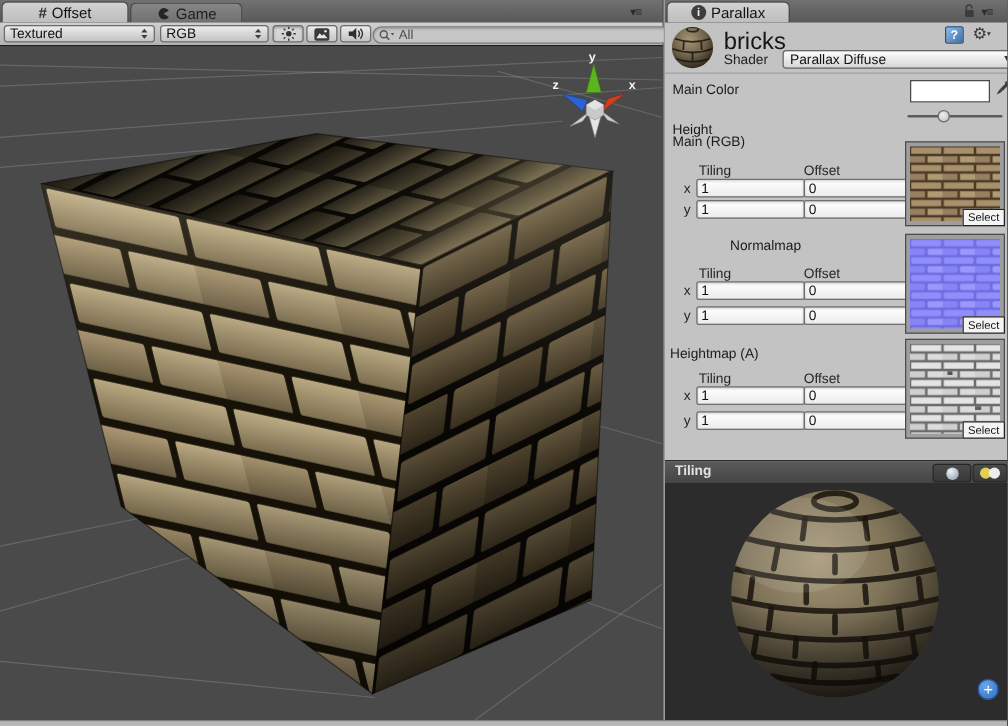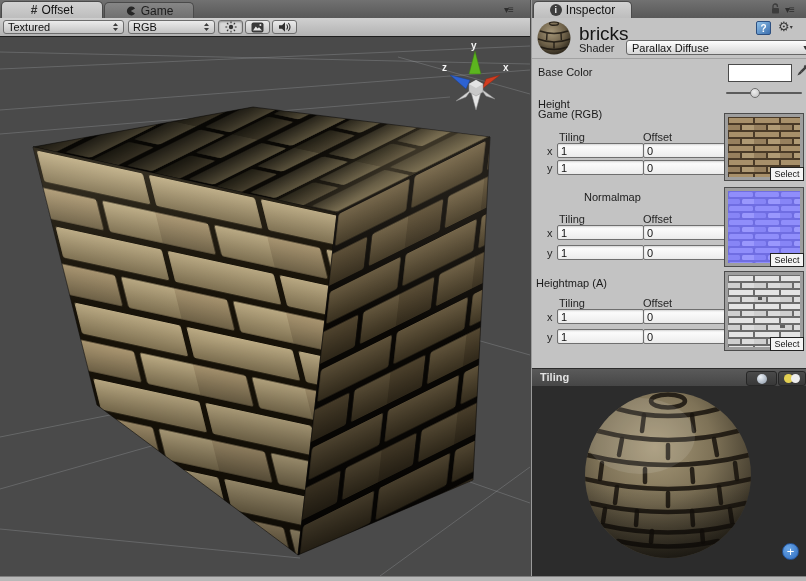--- a/index.html
+++ b/index.html
@@ -134,20 +134,30 @@
       </span>
     </div>
     <div class="tb-btn" style="left:272px;width:25px;">
       <span style="display:flex;">
         <svg width="13" height="12" viewBox="0 0 13 12">
           <path d="M1 4.2 H4 L7 1.2 V10.8 L4 7.8 H1 Z" fill="#2f2f2f"></path>
           <path d="M8.6 3.5 q2 2.5 0 5 M10.3 2 q3.4 4 0 8" stroke="#2f2f2f" stroke-width="1.1" fill="none"></path>
         </svg>
       </span>
     </div>
+    <div id="search-pill">
+      <span style="display:flex;">
+        <svg width="14" height="10" viewBox="0 0 14 10">
+          <circle cx="4" cy="4.4" r="2.8" fill="none" stroke="#555" stroke-width="1.1"></circle>
+          <line x1="6.1" y1="6.5" x2="8.4" y2="8.8" stroke="#555" stroke-width="1.3"></line>
+          <path d="M9.5 3.4 l3 0 -1.5 2 z" fill="#555"></path>
+        </svg>
+      </span>
+      <input value="All" style="">
+    </div>
   </div>
 
   <div id="scene-view">
     <svg width="530" height="539" viewBox="0 0 530 539">
       <defs>
         <linearGradient id="gL" x1="0" y1="0" x2="0" y2="1">
             <stop offset="0" stop-color="#bcab84"></stop>
             <stop offset="1" stop-color="#7e7051"></stop>
           </linearGradient>
         <linearGradient id="gL2" x1="0" y1="0" x2="0" y2="1">
@@ -244,21 +254,21 @@
         <text x="442" y="34" fill="#f5f5f5">z</text>
       </g>
     </svg>
   </div>
 
   <div id="inspector">
     <div class="strip" style="left:0;width:275px;"></div>
 
     <div class="tab active" style="left:1px;top:1px;width:97px;height:16px;">
       <span class="icon-circle-i">i</span>
-      <span>Inspector</span>
+      <span>Parallax</span>
     </div>
 
     <span style="position:absolute;left:238px;top:3px;display:flex;">
       <svg width="11" height="12" viewBox="0 0 11 12">
         <path d="M3 5 V3.2 a2.2 2.2 0 0 1 4.4 0 V4" fill="none" stroke="#3c3c3c" stroke-width="1.3"></path>
         <rect x="2" y="5" width="7" height="5.5" rx="1" fill="#3c3c3c"></rect>
       </svg>
     </span>
     <div class="menu-glyph" style="left:253px;top:4px;">▾≡</div>
 
@@ -293,37 +303,37 @@
         <span>Parallax Diffuse</span>
         <span class="dd-arrow">▼</span>
       </div>
       <span class="help-book" style="position:absolute;left:224px;top:3px;">?</span>
       <span style="position:absolute;left:246px;top:2px;display:flex;align-items:center;">
         <span class="gear">⚙</span>
           <span style="font-size:6px;color:#3a3a3a;">▾</span>
       </span>
     </div>
 
-    <div class="lbl" style="left:6px;top:66px;">Base Color</div>
+    <div class="lbl" style="left:6px;top:66px;">Main Color</div>
     <div class="swatch" style="left:196px;top:64px;width:62px;height:16px;"></div>
     <span style="position:absolute;left:262px;top:64px;">
       <svg width="14" height="16" viewBox="0 0 14 16">
         <g transform="rotate(45 7 8)">
           <rect x="5.7" y="1" width="2.6" height="6.5" fill="#3f3f3f"></rect>
           <rect x="4.8" y="0" width="4.4" height="2" fill="#3f3f3f"></rect>
           <path d="M5.9 7.5 h2.2 v2.6 l-1.1 3 -1.1 -3 z" fill="#3f3f3f"></path>
         </g>
       </svg>
     </span>
 
     <div class="lbl" style="left:6px;top:98px;">Height</div>
     <div class="slider-track" style="left:194px;top:92px;width:76px;"></div>
     <div class="slider-thumb" style="left:218px;top:88px;"></div>
 
-    <div class="lbl" style="left:6px;top:108px;">Game (RGB)</div>
+    <div class="lbl" style="left:6px;top:108px;">Main (RGB)</div>
     <div class="hdr" style="left:27px;top:131px;">Tiling</div>
     <div class="hdr" style="left:111px;top:131px;">Offset</div>
     <div class="axlbl" style="left:15px;top:145px;">x</div>
     <input class="fld" style="left: 25px; top: 143px;" value="1">
     <input class="fld" style="left: 111px; top: 143px;" value="0">
     <div class="axlbl" style="left:15px;top:162px;">y</div>
     <input class="fld" style="left: 25px; top: 160px;" value="1">
     <input class="fld" style="left: 111px; top: 160px;" value="0">
     <div class="thumb" style="left:192px;top:113px;">
       <svg width="72" height="60" viewBox="0 0 72 60" style="display:block;">

